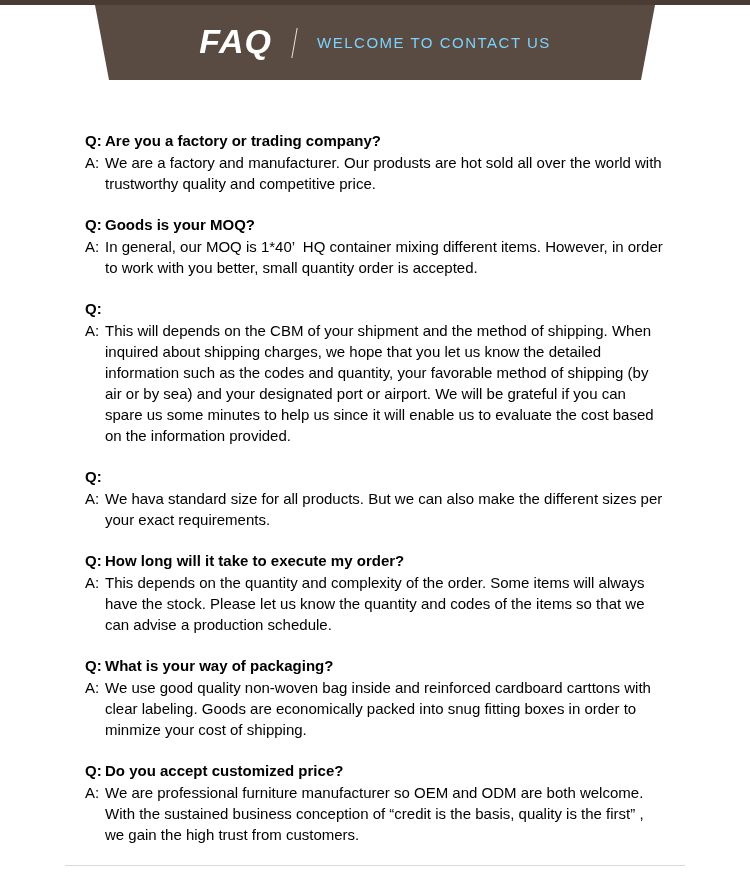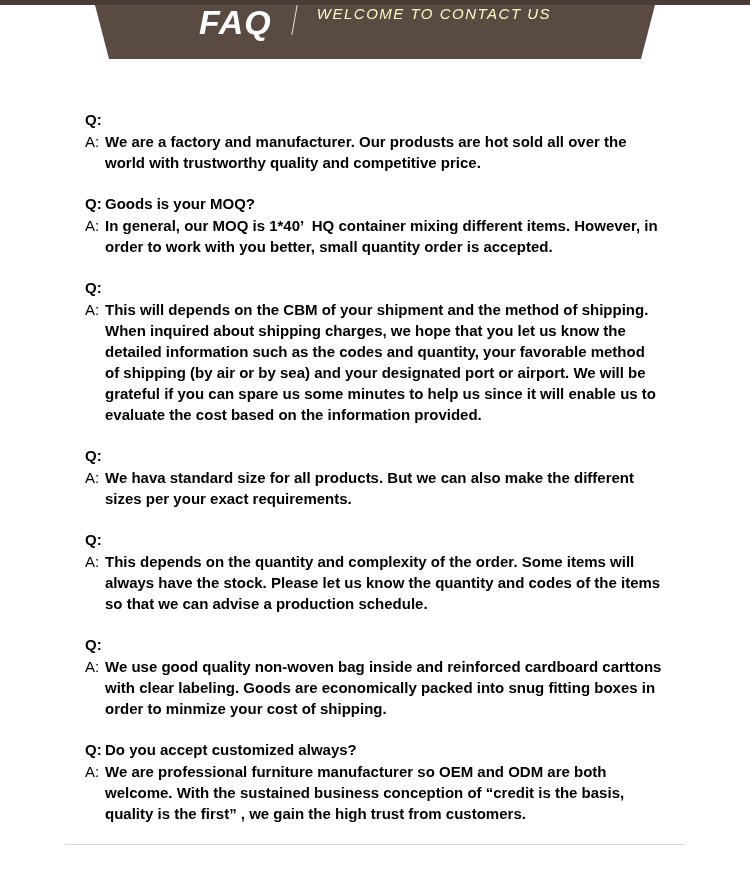--- a/index.html
+++ b/index.html
@@ -16,47 +16,46 @@
     width: 750px;
     height: 878px;
     position: relative;
   }
   .top-strip {
     width: 100%;
     height: 5px;
   }
   .banner {
     width: 560px;
-    height: 54px;
+    height: 75px;
     margin: 0 auto;
     clip-path: polygon(0 0, 100% 0, calc(100% - 14px) 100%, 14px 100%);
     display: flex;
-    align-items: flex-start;
+    align-items: center;
     justify-content: center;
     gap: 22px;
   }
   .banner-title {
     color: #ffffff;
     font-size: 34px;
     font-weight: bold;
     font-style: italic;
     letter-spacing: 1px;
     line-height: 1;
     padding-bottom: 4px;
   }
   .banner-divider {
     width: 1px;
     height: 30px;
     background: rgba(255,255,255,0.85);
     transform: skewX(-10deg);
   }
   .banner-subtitle {
-    color: #fef9c3;
+    color: #7dd3fc;
     font-size: 15px;
-    font-style: italic;
     letter-spacing: 1.5px;
   }
   .content {
     padding: 50px 87px 0 85px;
   }
   .qa-block {
     margin: 0;
   }
   .question {
     display: flex;
@@ -75,21 +74,20 @@
     font-weight: normal;
     line-height: 21px;
     margin: 0 0 20px 0;
   }
   .a-prefix {
     width: 20px;
     flex-shrink: 0;
   }
   .a-text {
     white-space: pre-wrap;
-    font-weight: bold;
   }
   .bottom-divider {
     width: 620px;
     margin: 0 auto;
     border-top: 1px solid #d9d9d9;
   }
 </style>
 </head>
 <body>
 
@@ -101,20 +99,21 @@
     <span class="banner-title">FAQ</span>
     <span class="banner-divider"></span>
     <span class="banner-subtitle">WELCOME TO CONTACT US</span>
   </div>
 
   <div class="content">
 
     <section class="qa-block">
       <h3 class="question">
         <span class="q-prefix">Q:</span>
+        <span class="q-text">Are you a factory or trading company?</span>
       </h3>
       <div class="answer">
         <span class="a-prefix">A:</span>
         <span class="a-text">We are a factory and manufacturer. Our produsts are hot sold all over the world with trustworthy quality and competitive price.</span>
       </div>
     </section>
 
     <section class="qa-block">
       <h3 class="question">
         <span class="q-prefix">Q:</span>
@@ -142,41 +141,43 @@
       </h3>
       <div class="answer">
         <span class="a-prefix">A:</span>
         <span class="a-text">We hava standard size for all products. But we can also make the different sizes per your exact requirements.</span>
       </div>
     </section>
 
     <section class="qa-block">
       <h3 class="question">
         <span class="q-prefix">Q:</span>
+        <span class="q-text">How long will it take to execute my order?</span>
       </h3>
       <div class="answer">
         <span class="a-prefix">A:</span>
         <span class="a-text">This depends on the quantity and complexity of the order. Some items will always have the stock. Please let us know the quantity and codes of the items so that we can advise a production schedule.</span>
       </div>
     </section>
 
     <section class="qa-block">
       <h3 class="question">
         <span class="q-prefix">Q:</span>
+        <span class="q-text">What is your way of packaging?</span>
       </h3>
       <div class="answer">
         <span class="a-prefix">A:</span>
         <span class="a-text">We use good quality non-woven bag inside and reinforced cardboard carttons with clear labeling. Goods are economically packed into snug fitting boxes in order to minmize your cost of shipping.</span>
       </div>
     </section>
 
     <section class="qa-block">
       <h3 class="question">
         <span class="q-prefix">Q:</span>
-        <span class="q-text">Do you accept customized always?</span>
+        <span class="q-text">Do you accept customized price?</span>
       </h3>
       <div class="answer">
         <span class="a-prefix">A:</span>
         <span class="a-text">We are professional furniture manufacturer so OEM and ODM are both welcome. With the sustained business conception of “credit is the basis, quality is the first” , we gain the high trust from customers.</span>
       </div>
     </section>
 
   </div>
 
   <div class="bottom-divider"></div>

